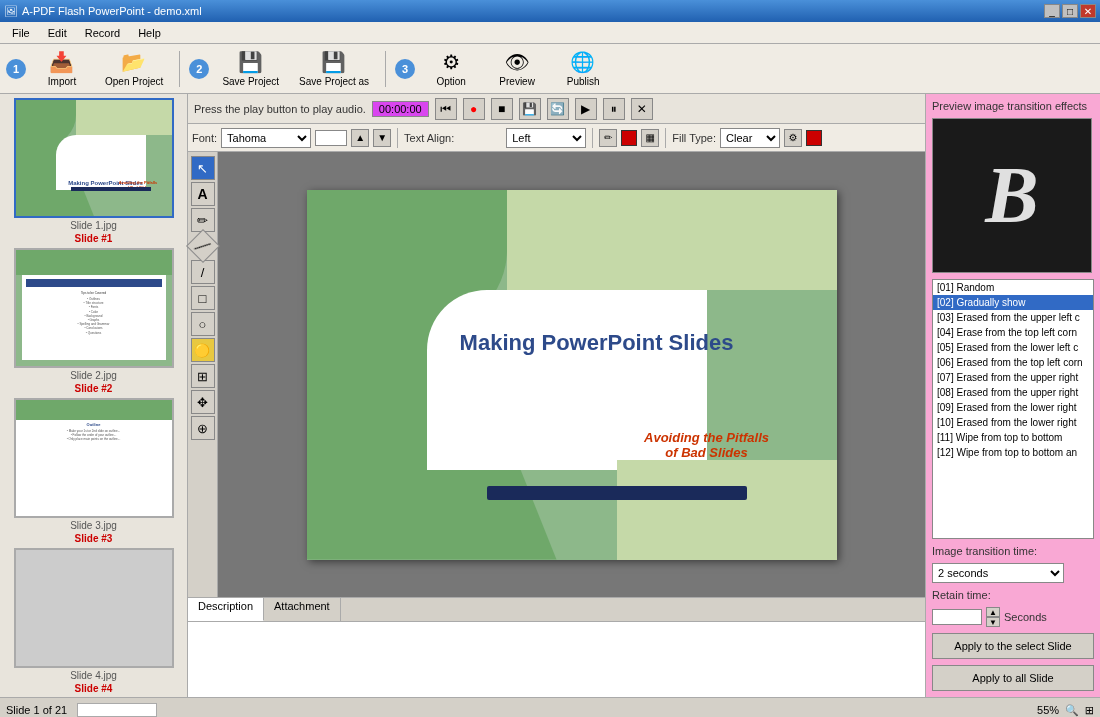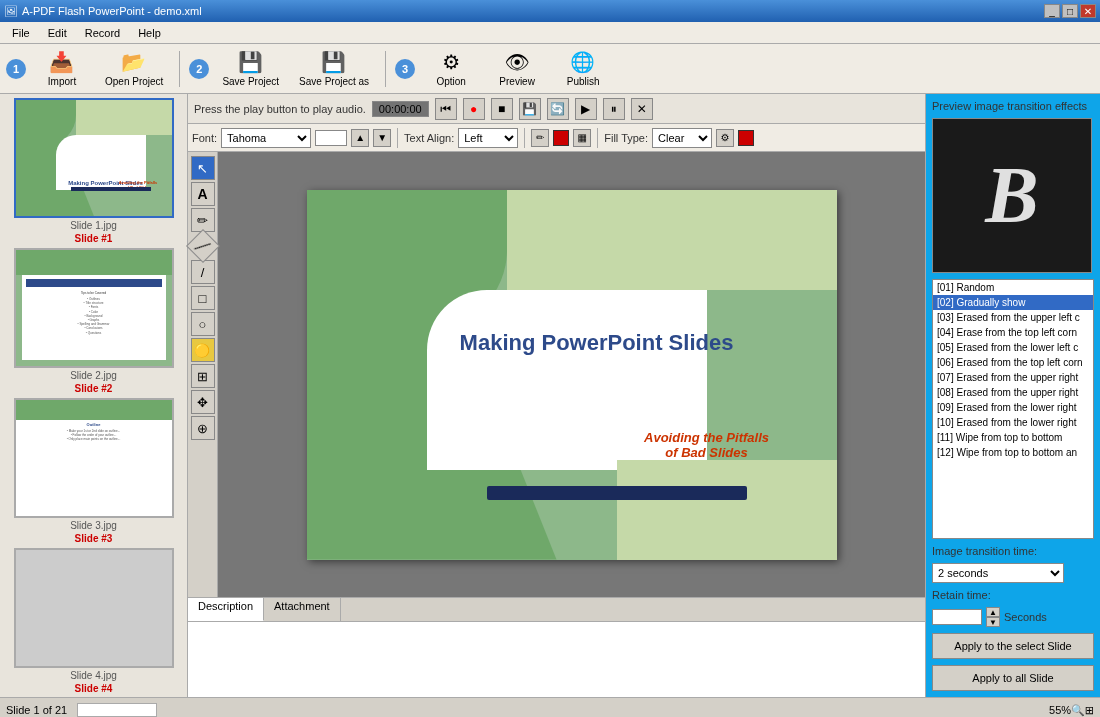--- a/index.html
+++ b/index.html
@@ -109,21 +109,21 @@
       background: #e8e4dc;
       border-bottom: 1px solid #aaa;
       height: 30px;
       display: flex;
       align-items: center;
       padding: 0 6px;
       gap: 6px;
       font-size: 11px;
     }
     .audio-text { color: #333; }
-    .audio-time { background: #737373; border: 1px solid #888; padding: 1px 6px; font-size: 11px; }
+    .audio-time { background: #d946ef; border: 1px solid #888; padding: 1px 6px; font-size: 11px; }
     .audio-btn {
       width: 22px; height: 22px; background: #d4d0c8; border: 1px solid #888;
       display: flex; align-items: center; justify-content: center; cursor: pointer; font-size: 12px;
     }
 
     
     .format-bar {
       background: #f0ece4;
       border-bottom: 1px solid #aaa;
       height: 28px;
@@ -272,21 +272,21 @@
     .desc-tab.active { background: white; border-bottom: 1px solid white; }
     .desc-content {
       flex: 1;
       background: white;
       padding: 4px;
     }
 
     
     .right-panel {
       width: 175px;
-      background: #0ea5e9;
+      background: #f9a8d4;
       border-left: 1px solid #aaa;
       display: flex;
       flex-direction: column;
       padding: 6px;
       gap: 6px;
     }
     .preview-box {
       width: 160px;
       height: 155px;
       background: #1a1a1a;
@@ -349,20 +349,21 @@
       display: flex;
       align-items: center;
       padding: 12px 6px;
       font-size: 11px;
       gap: 10px;
     }
     .status-right {
       margin-left: auto;
       display: flex;
       align-items: center;
+      gap: 6px;
     }
 
     
     ::-webkit-scrollbar { width: 12px; }
     ::-webkit-scrollbar-track { background: #e0dcd4; }
     ::-webkit-scrollbar-thumb { background: #b0aca4; border: 1px solid #888; }
 
     
     .thumb-slide1 { background: #8db88a; }
     .thumb-title { font-size: 5px; font-weight: bold; color: #2d4a8a; text-align: center; margin-top: 30px; }
@@ -501,21 +502,21 @@
     <div class="format-bar">
       <span class="format-label">Font:</span>
       <select class="format-select" style="width:90px;">
         <option>Tahoma</option>
       </select>
       <input class="format-input" style="width: 32px;" type="text">
       <div class="format-btn">▲</div>
       <div class="format-btn">▼</div>
       <div class="format-separator"></div>
       <span class="format-label">Text Align:</span>
-      <select class="format-select" style="width:60px;">
+      <select class="format-select" style="width:80px;margin-left:48px;">
         <option>Left</option>
       </select>
       <div class="format-separator"></div>
       <div class="format-btn">✏</div>
       <div class="color-box" style="background:#cc0000;"></div>
       <div class="format-btn">▦</div>
       <div class="format-separator"></div>
       <span class="format-label">Fill Type:</span>
       <select class="format-select" style="width:60px;">
         <option>Clear</option>

